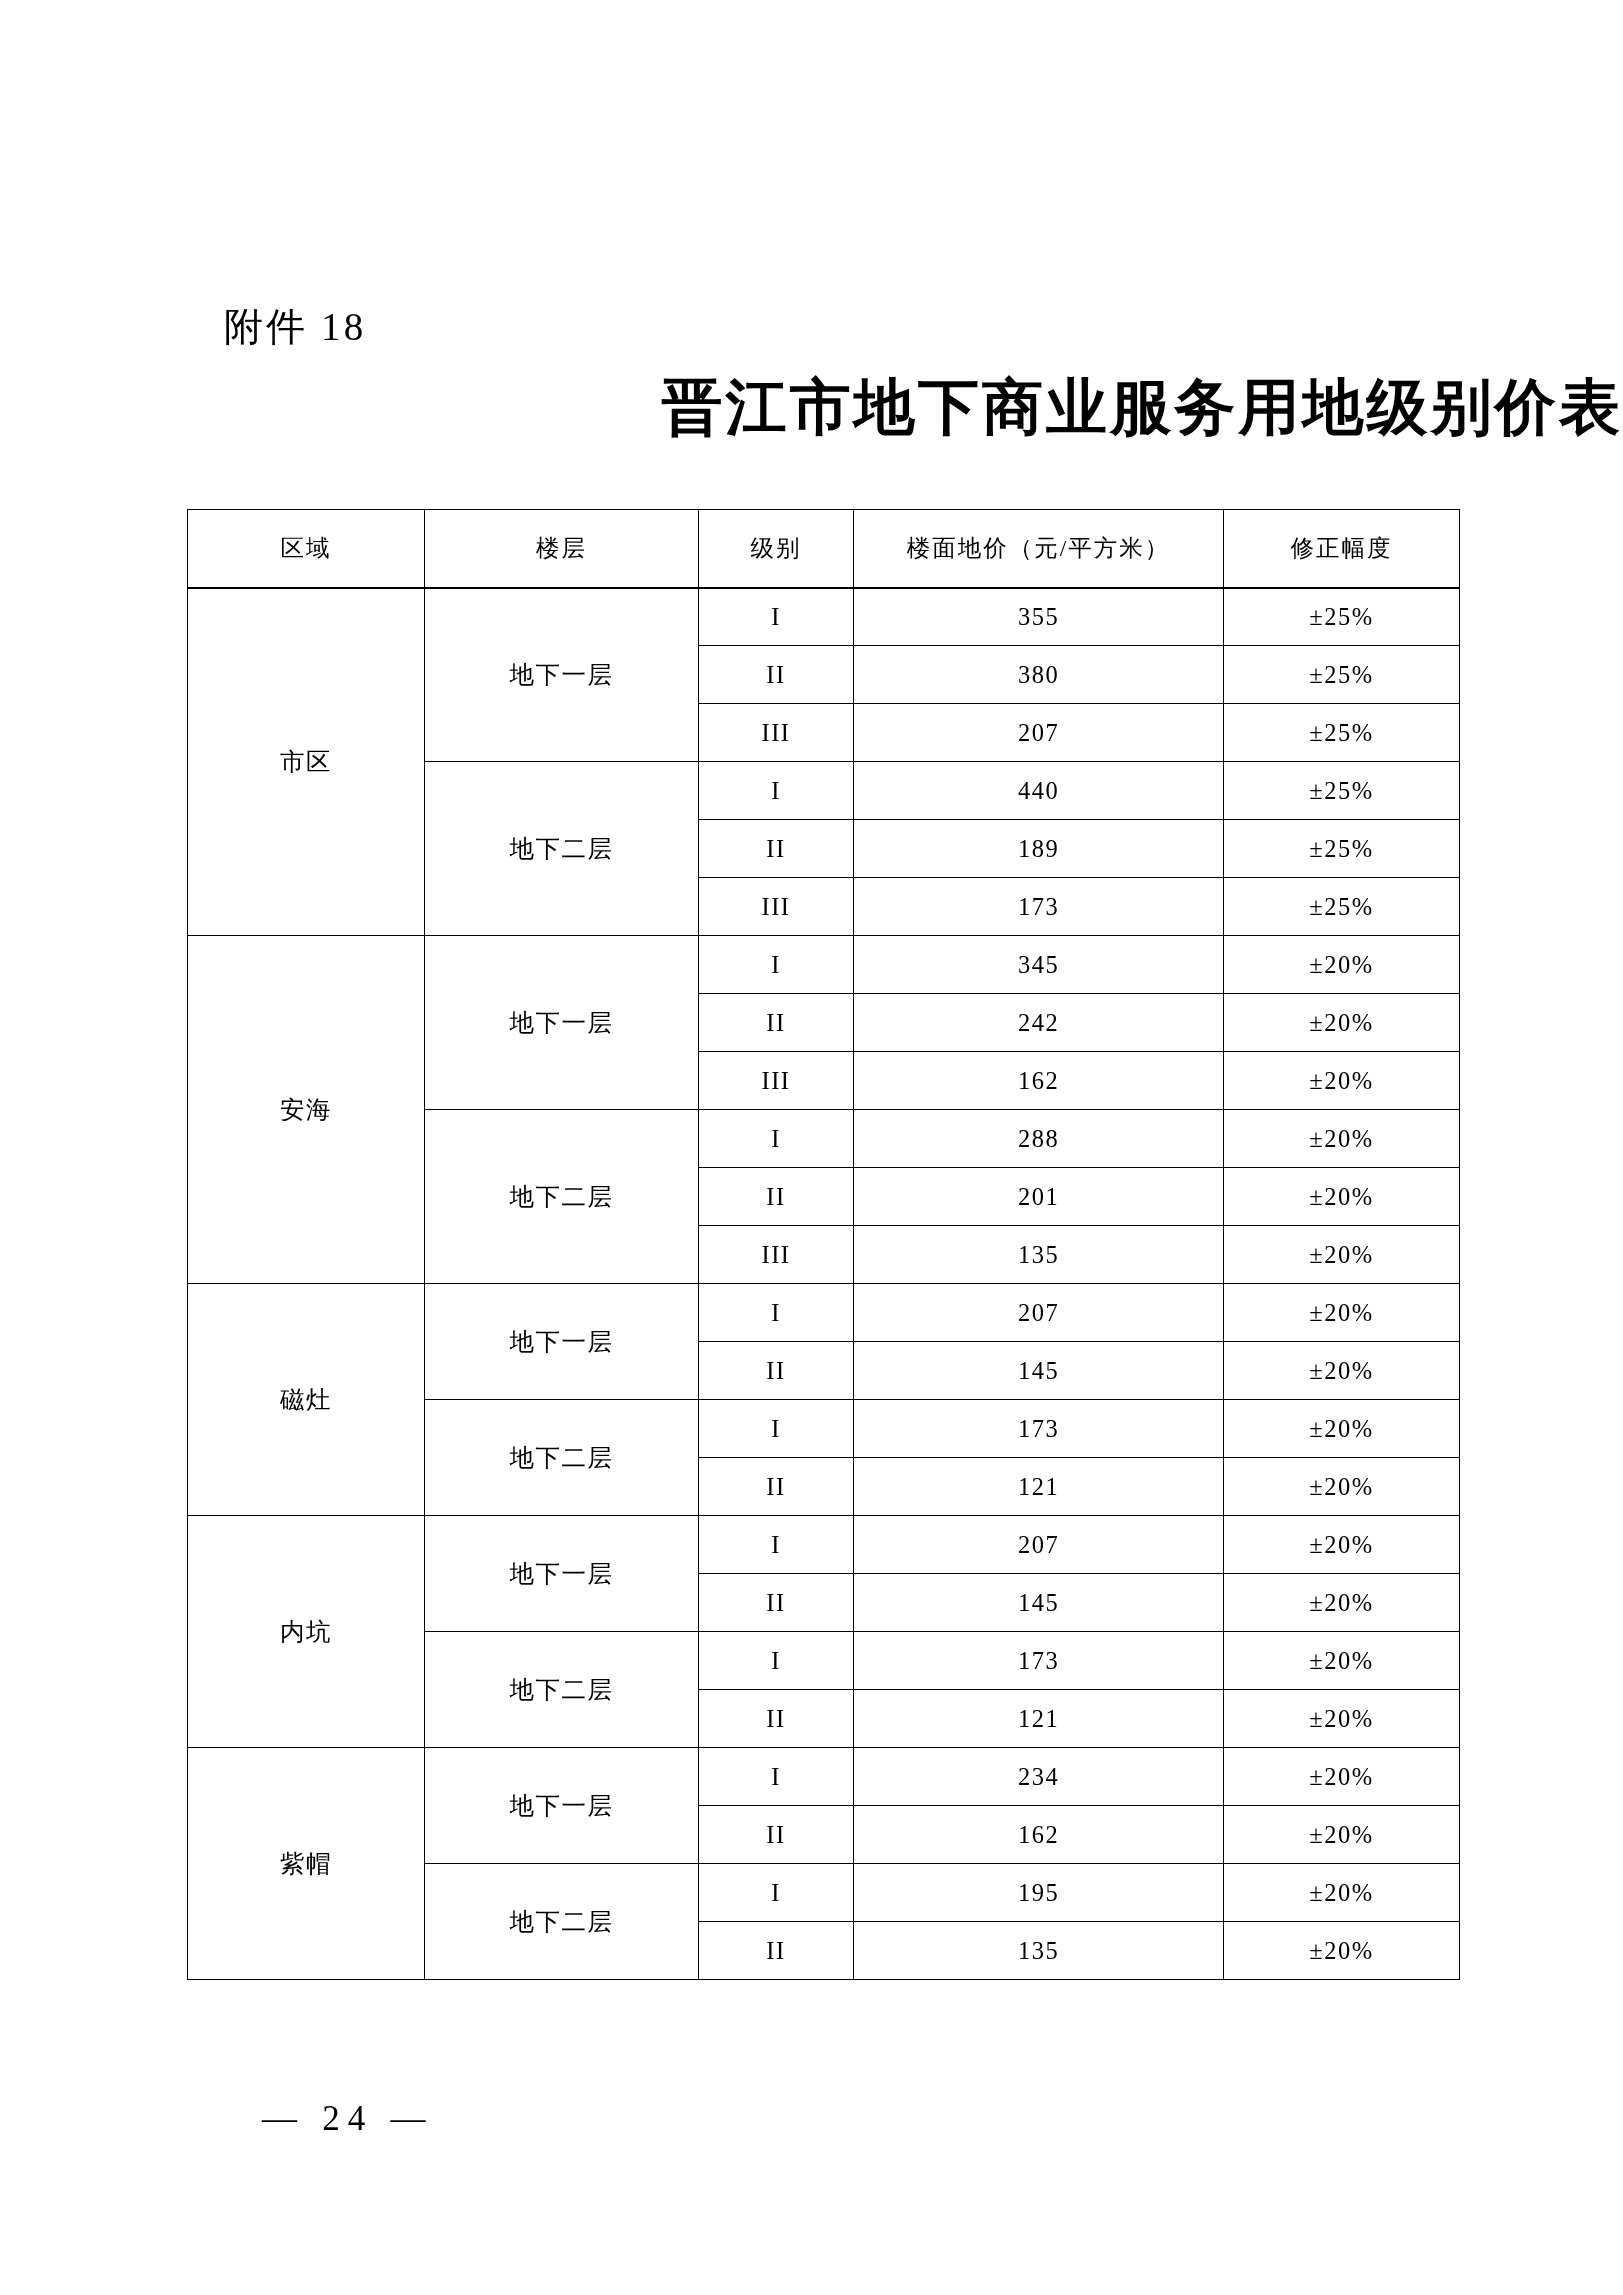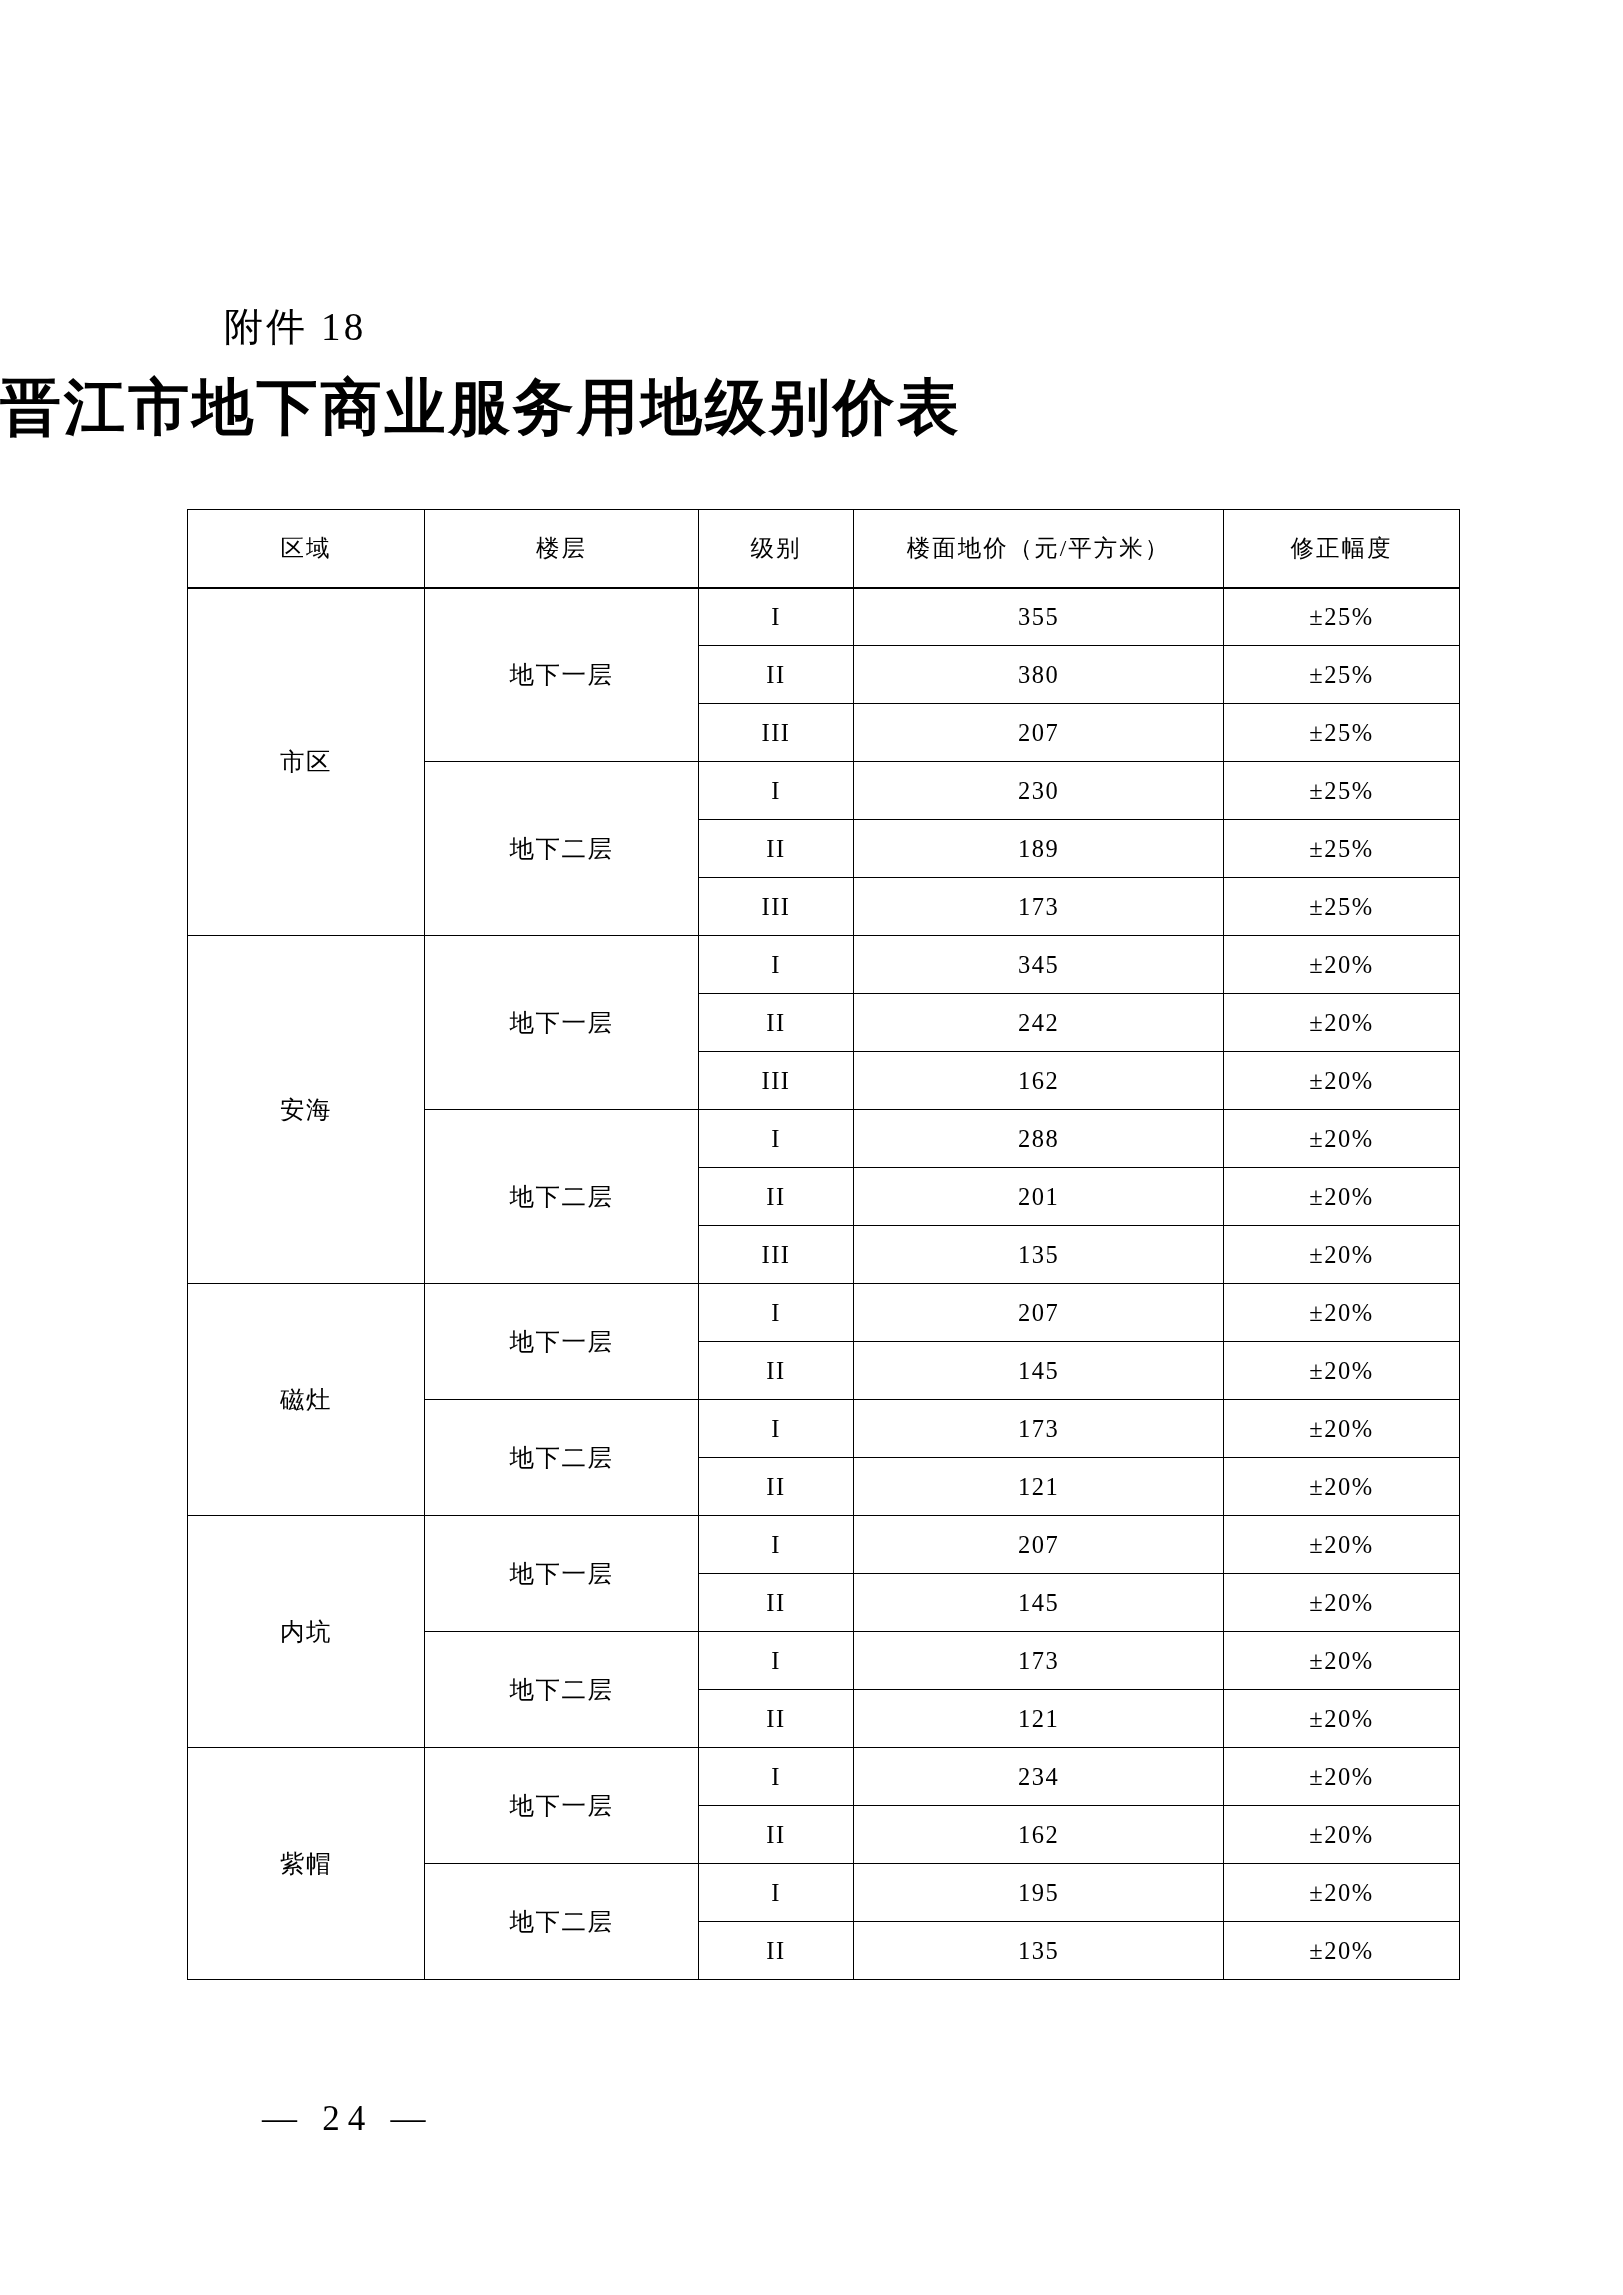--- a/index.html
+++ b/index.html
@@ -23,21 +23,21 @@
     font-family: Liberation Serif, serif;
     font-weight: 500;
     letter-spacing: 3.1px;
     white-space: nowrap;
   }
   .doc-title {
     position: absolute;
     left: 0;
     top: 371px;
     width: 100%;
-    text-align: left;
+    text-align: right;
     font-size: 61px;
     line-height: 1.2;
     font-weight: bold;
     letter-spacing: 3.1px;
     font-family: Liberation Serif, serif;
     white-space: nowrap;
   }
   table.price-table {
     position: absolute;
     left: 187px;
@@ -123,21 +123,21 @@
       <td class="c-range">±25%</td>
     </tr>
     <tr>
       <td class="c-grade">III</td>
       <td class="c-price">207</td>
       <td class="c-range">±25%</td>
     </tr>
     <tr>
       <td class="c-floor" rowspan="3">地下二层</td>
       <td class="c-grade">I</td>
-      <td class="c-price">230</td>
+      <td class="c-price">440</td>
       <td class="c-range">±25%</td>
     </tr>
     <tr>
       <td class="c-grade">II</td>
       <td class="c-price">189</td>
       <td class="c-range">±25%</td>
     </tr>
     <tr>
       <td class="c-grade">III</td>
       <td class="c-price">173</td>

